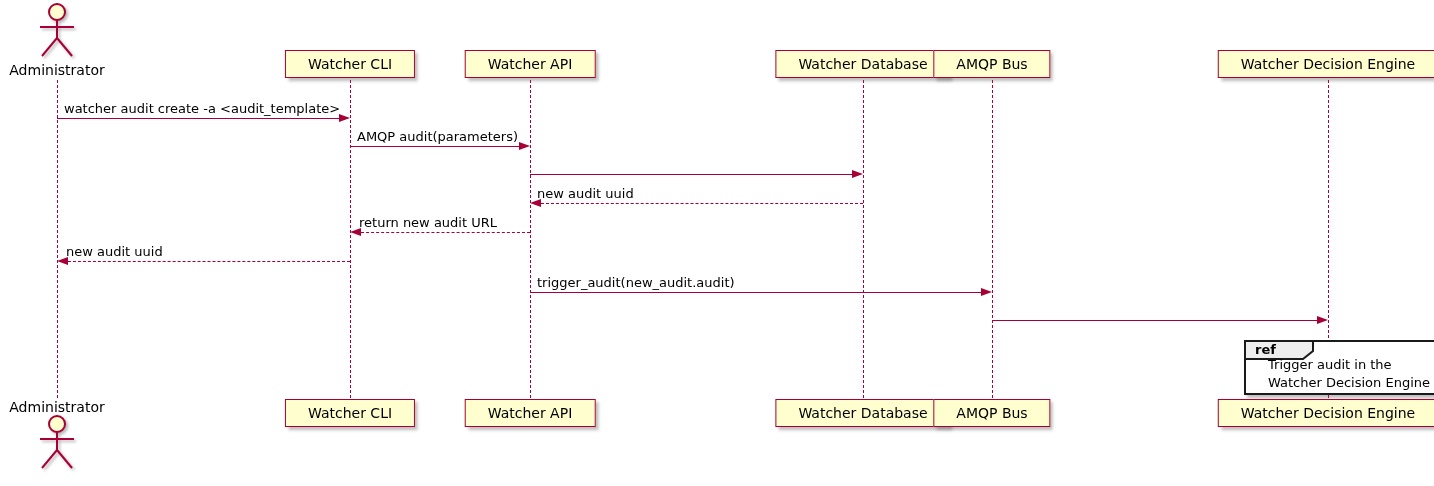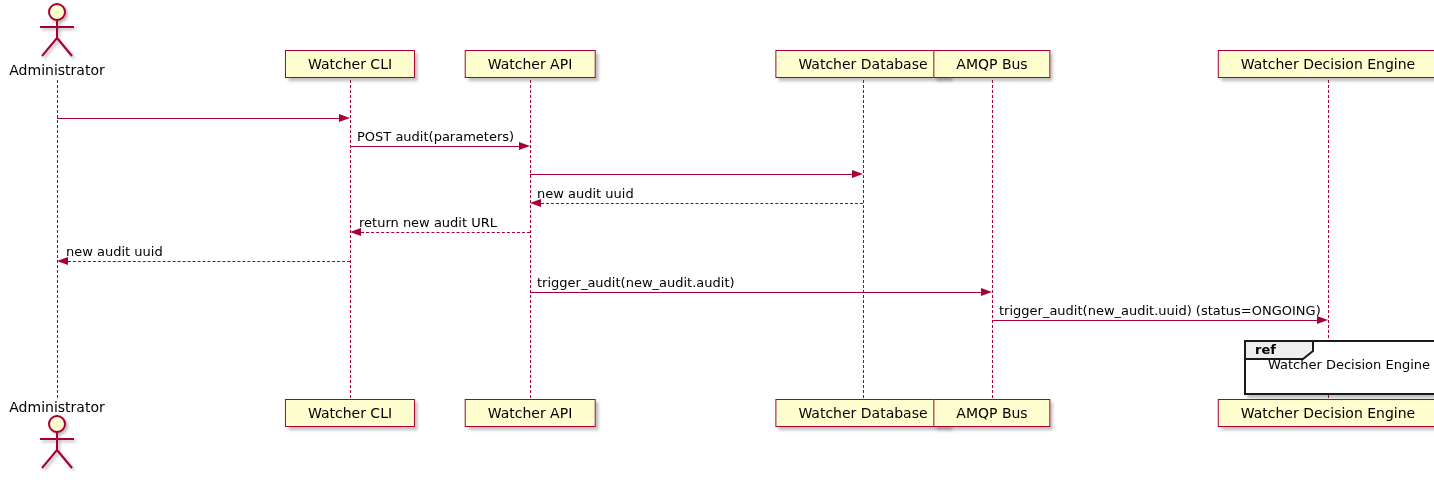--- a/index.html
+++ b/index.html
@@ -136,24 +136,25 @@
   <div class="participant row-top" style="left:863px">Watcher Database</div>
   <div class="participant row-top" style="left:992px">AMQP Bus</div>
   <div class="participant row-top" style="left:1328px">Watcher Decision Engine</div>
 
   <div class="participant row-bottom" style="left:350px">Watcher CLI</div>
   <div class="participant row-bottom" style="left:530px">Watcher API</div>
   <div class="participant row-bottom" style="left:863px">Watcher Database</div>
   <div class="participant row-bottom" style="left:992px">AMQP Bus</div>
   <div class="participant row-bottom" style="left:1328px">Watcher Decision Engine</div>
 
+  <div class="msg-label" style="left:64px; top:101px">watcher audit create -a &lt;audit_template&gt;</div>
   <div class="msg-line" style="left:57px; top:118px; width:287px"></div>
   <div class="arrowhead right" style="left:339px; top:114px"></div>
 
-  <div class="msg-label" style="left:357px; top:129px">POST audit(parameters)</div>
+  <div class="msg-label" style="left:357px; top:129px">AMQP audit(parameters)</div>
   <div class="msg-line" style="left:350px; top:146px; width:174px"></div>
   <div class="arrowhead right" style="left:519px; top:142px"></div>
 
   <div class="msg-line" style="left:530px; top:174px; width:327px"></div>
   <div class="arrowhead right" style="left:852px; top:170px"></div>
 
   <div class="msg-label" style="left:537px; top:186px">new audit uuid</div>
   <div class="msg-line dashed" style="left:536px; top:203px; width:327px"></div>
   <div class="arrowhead left" style="left:530px; top:199px"></div>
 
@@ -162,27 +163,27 @@
   <div class="arrowhead left" style="left:350px; top:228px"></div>
 
   <div class="msg-label" style="left:66px; top:244px">new audit uuid</div>
   <div class="msg-line dashed" style="left:63px; top:261px; width:287px"></div>
   <div class="arrowhead left" style="left:57px; top:257px"></div>
 
   <div class="msg-label" style="left:537px; top:275px">trigger_audit(new_audit.audit)</div>
   <div class="msg-line" style="left:530px; top:292px; width:456px"></div>
   <div class="arrowhead right" style="left:981px; top:288px"></div>
 
-  <div class="msg-label" style="left:999px; top:303px">trigger_audit(new_audit.uuid) (status=ONGOING)</div>
   <div class="msg-line" style="left:992px; top:320px; width:330px"></div>
   <div class="arrowhead right" style="left:1317px; top:316px"></div>
 
   <div class="ref-box">
     <svg class="ref-header-svg" width="72" height="21" viewBox="0 0 72 21">
       <polygon points="1,1 69,1 69,11 59,19 1,19" fill="#EEEEEE" stroke="#1a1a1a" stroke-width="2"></polygon>
     </svg>
     <span class="ref-keyword">ref</span>
     <div class="ref-body">
+      <div>Trigger audit in the</div>
       <div>Watcher Decision Engine</div>
     </div>
   </div>
 
 </div>
 
 </body></html>

